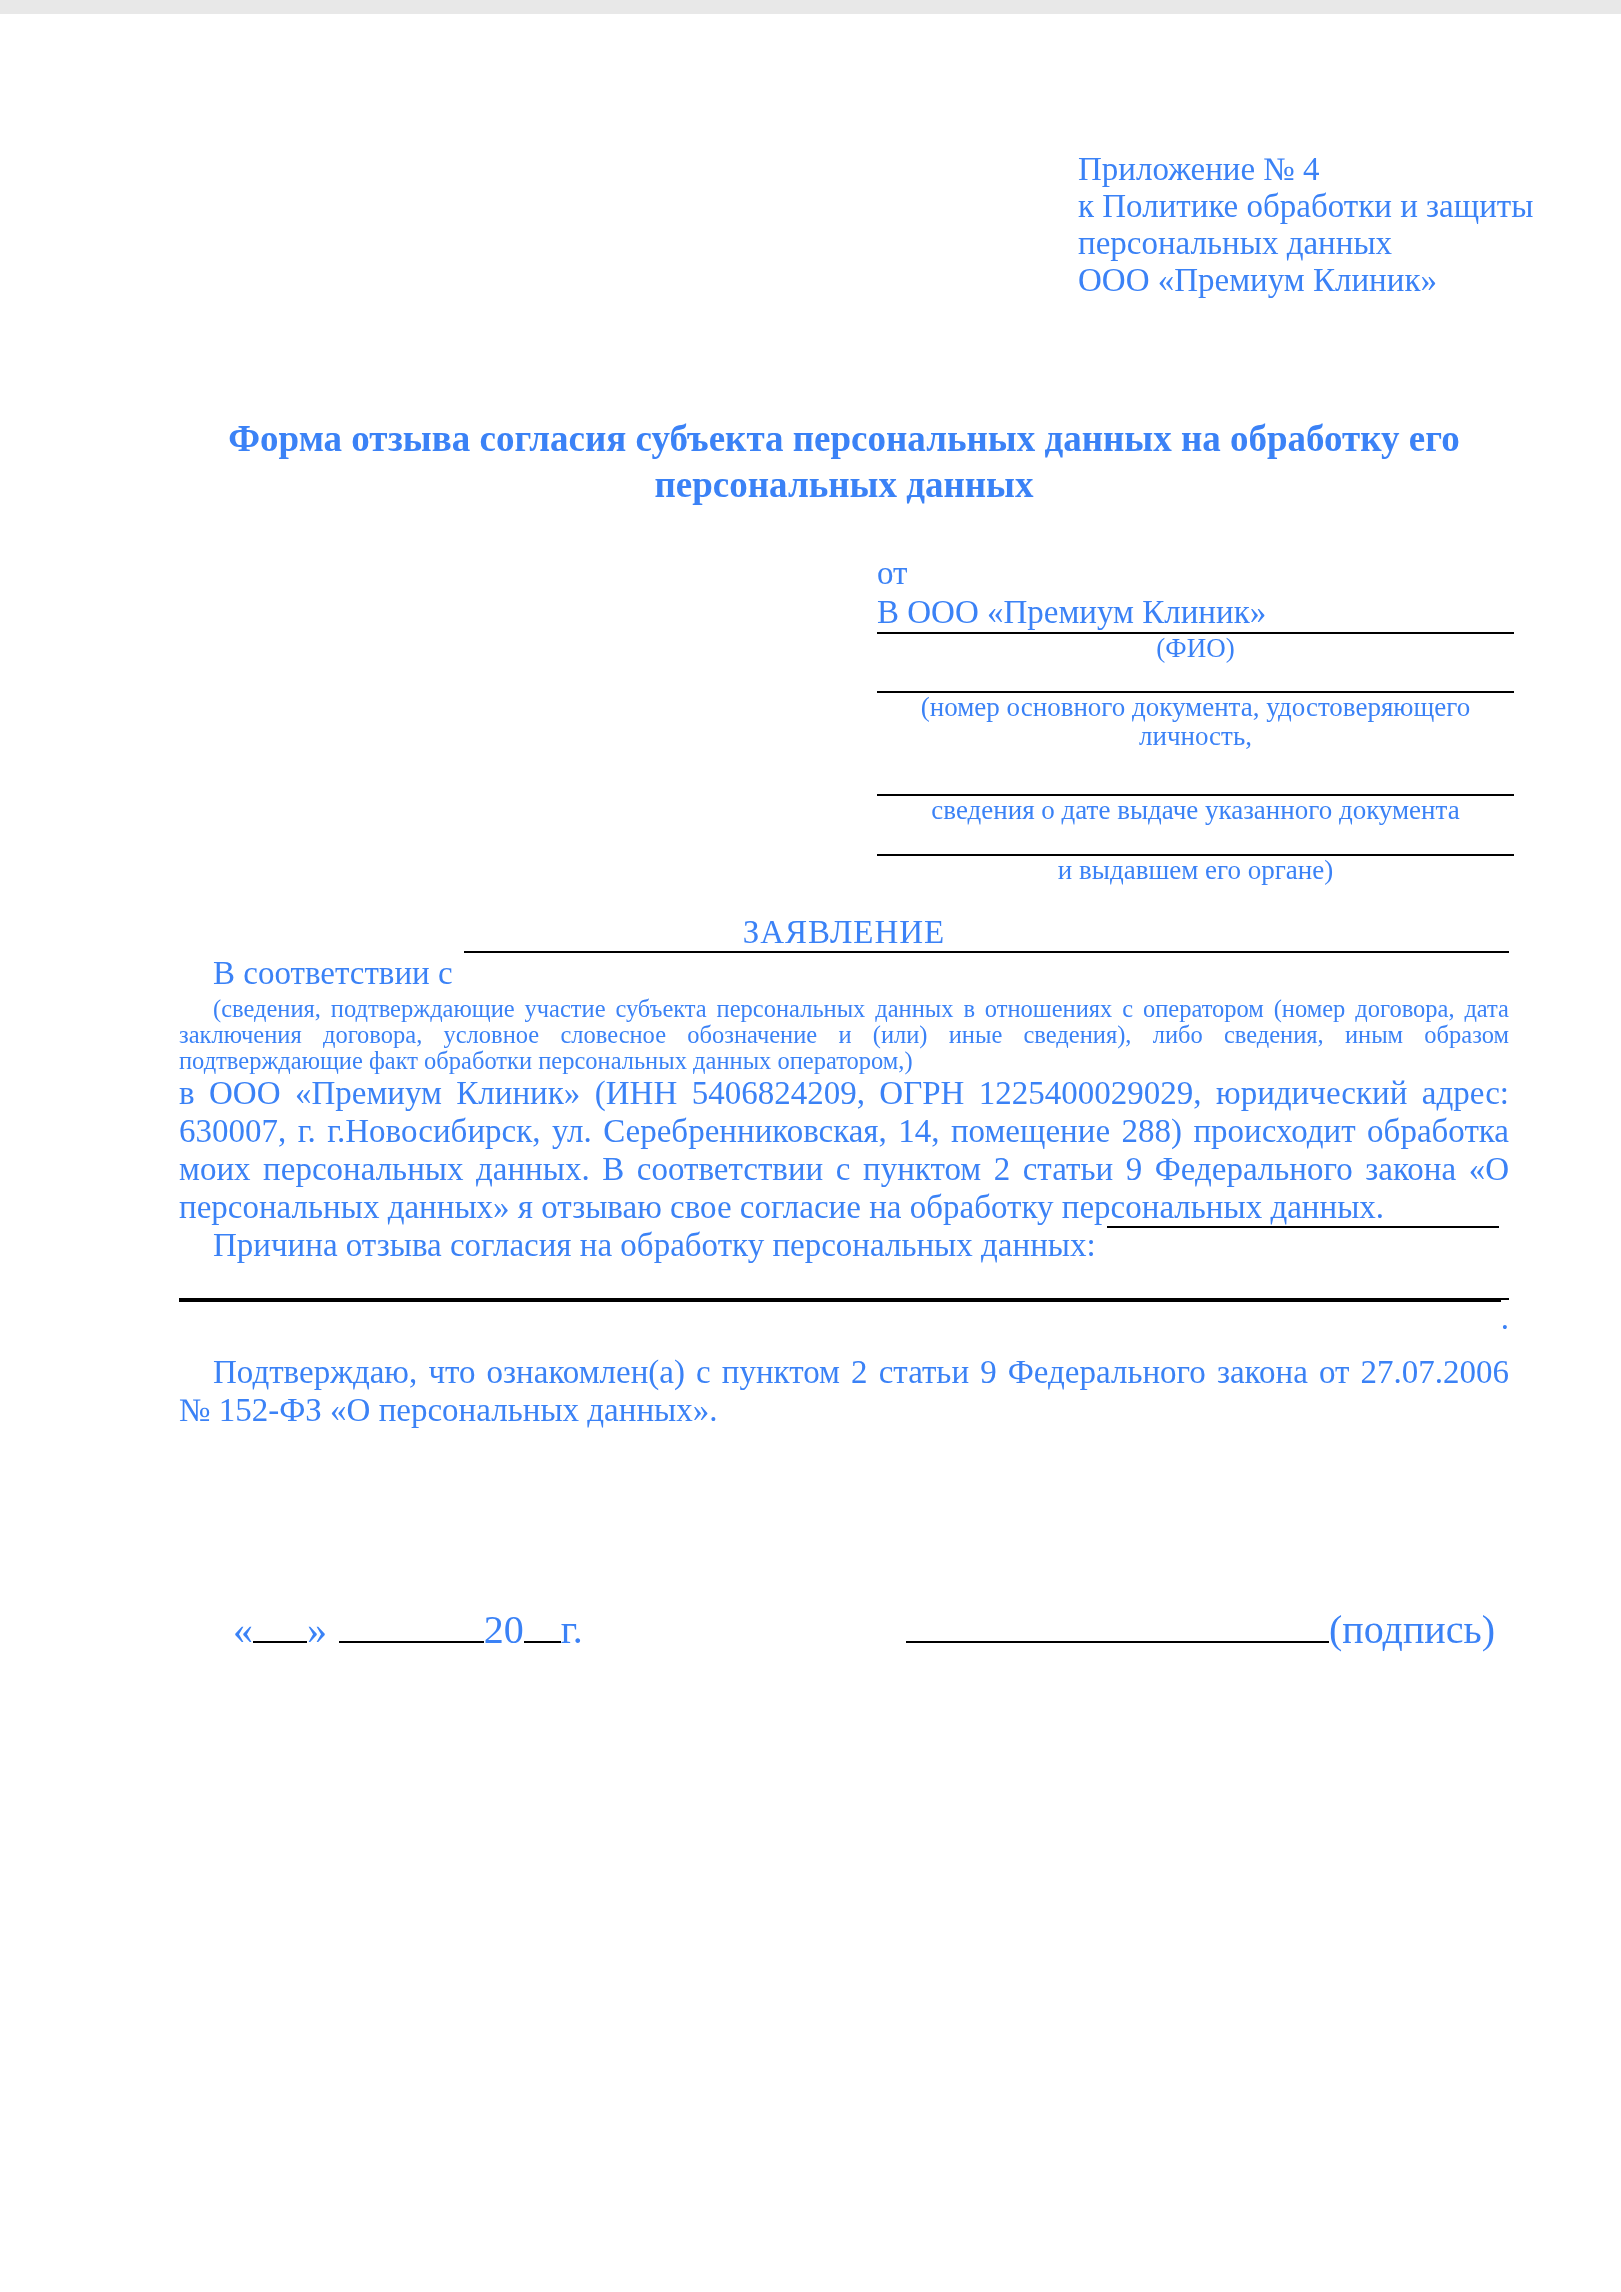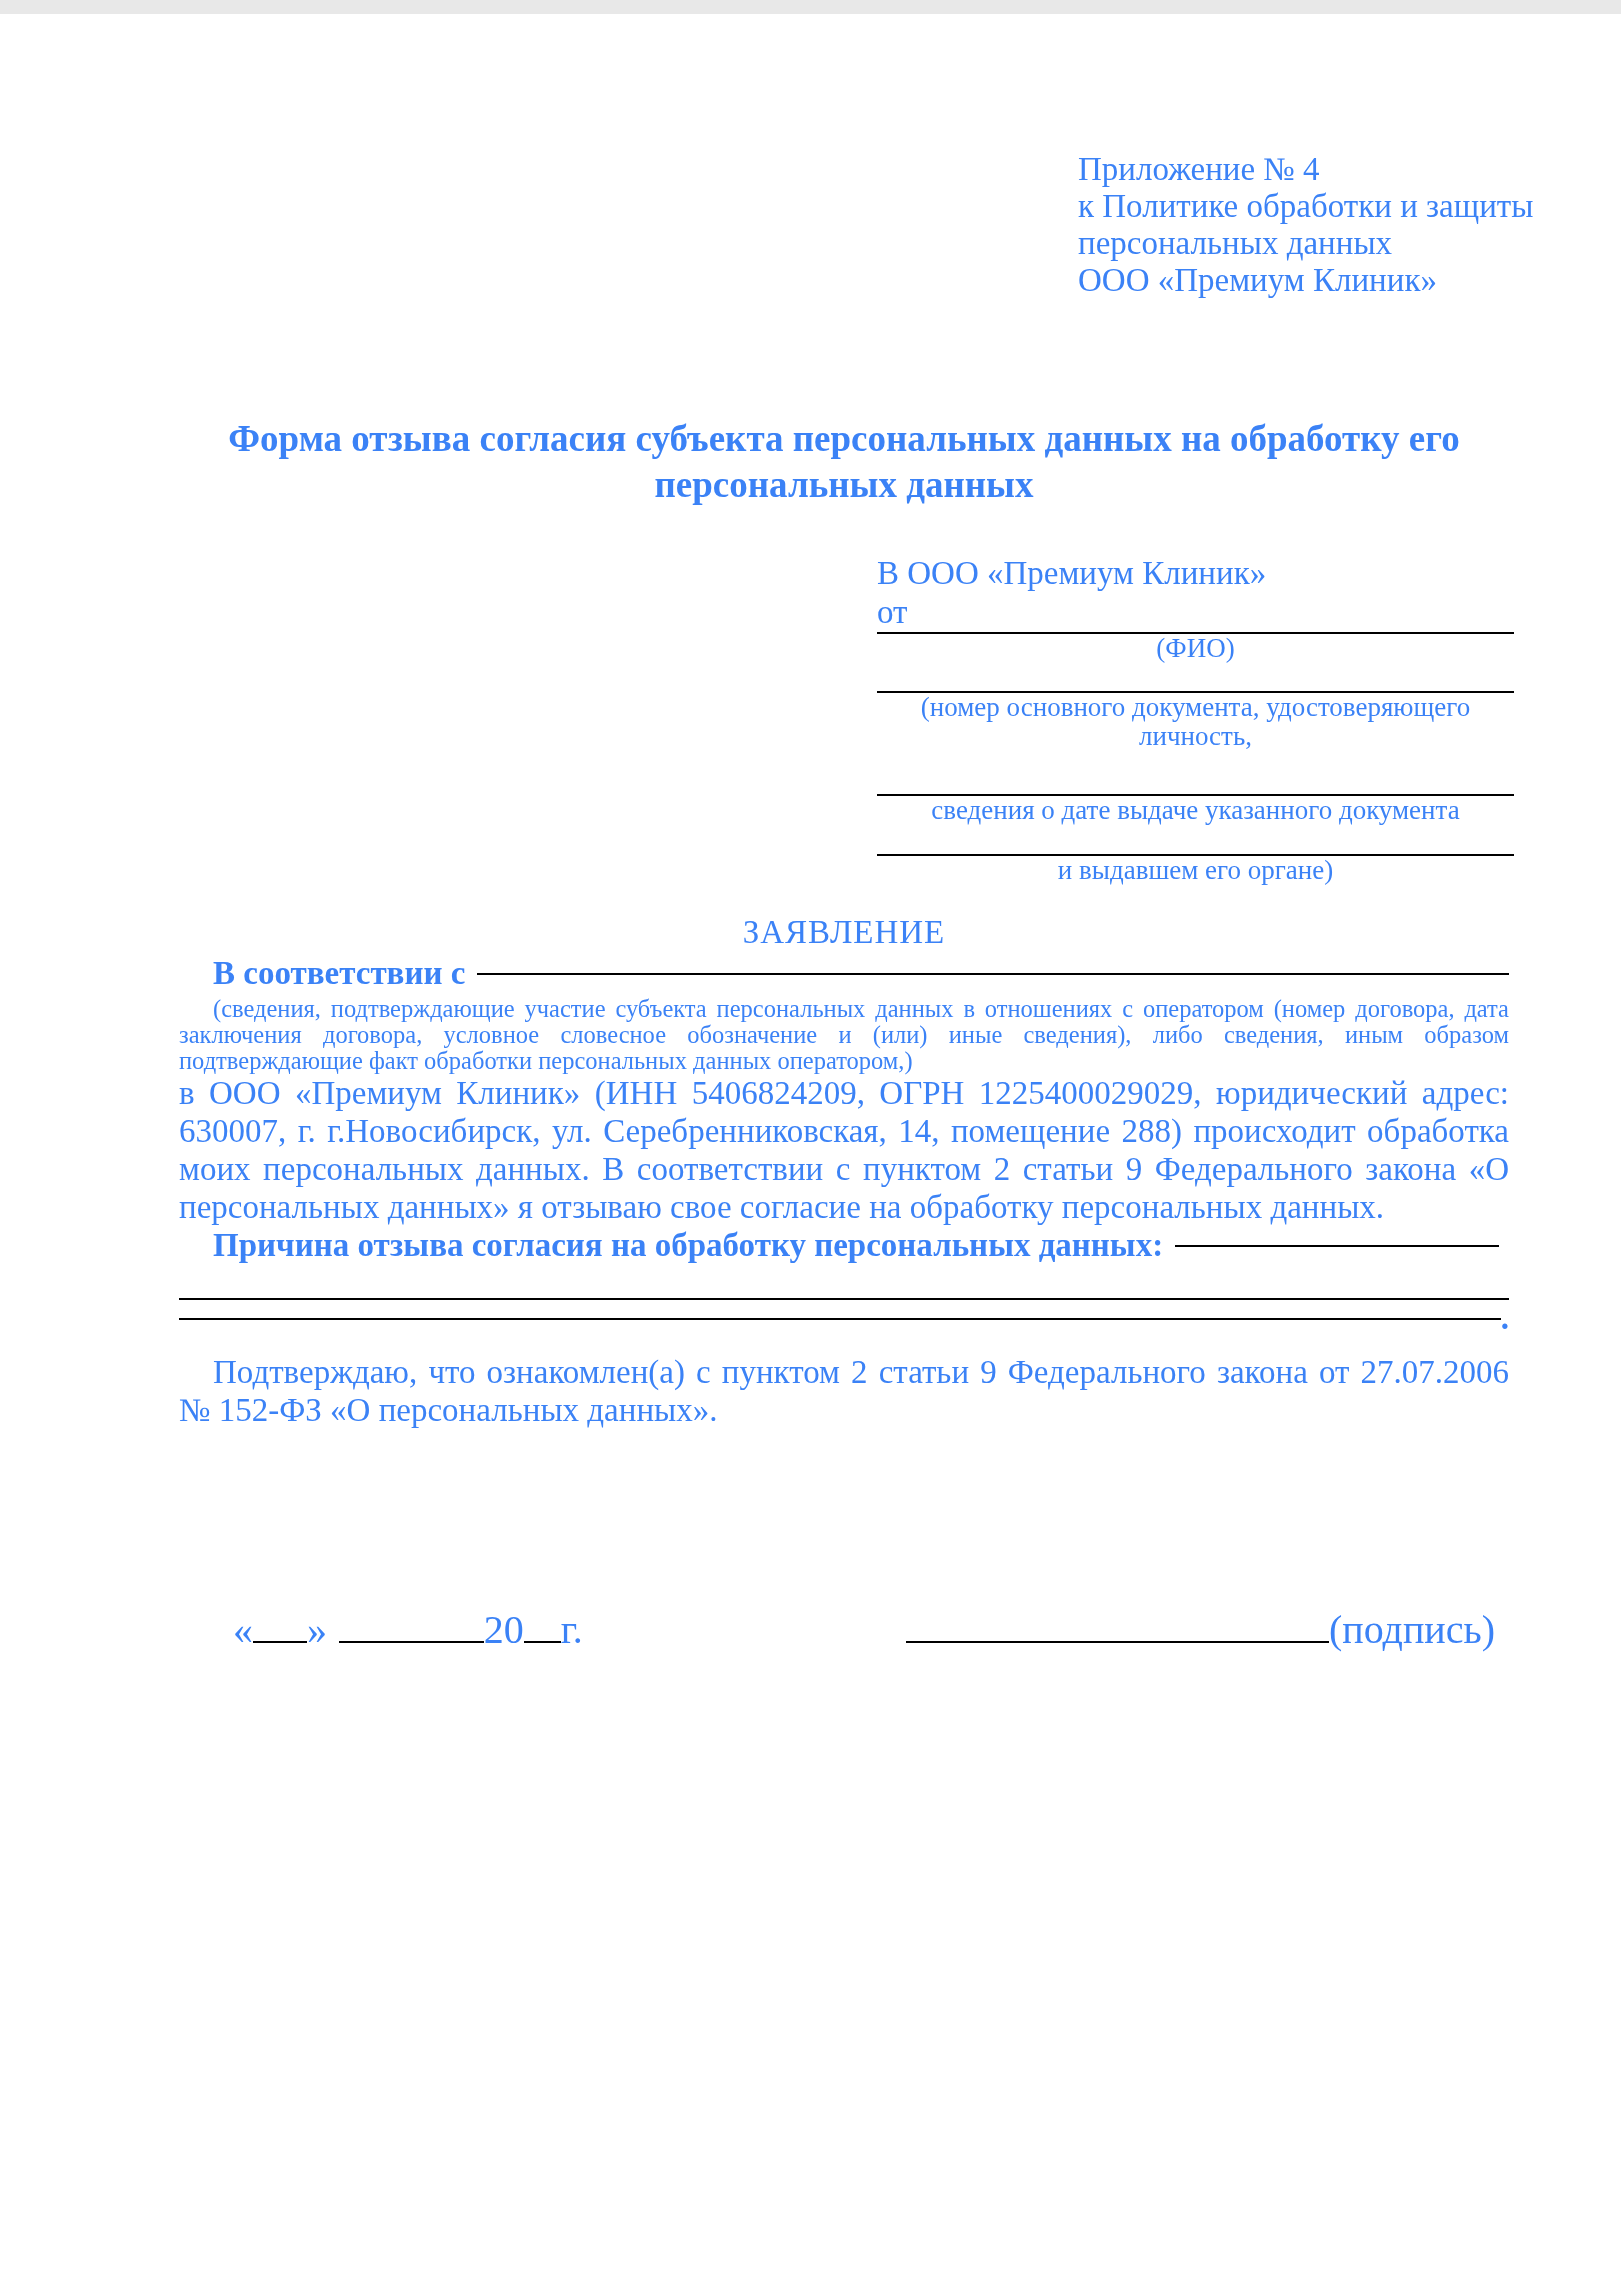--- a/index.html
+++ b/index.html
@@ -71,22 +71,21 @@
   }
   .main-flow {
     position: absolute;
     left: 179px;
     top: 937px;
     width: 1330px;
     font-size: 33px;
   }
   .frow {
     display: flex;
-    align-items: center;
-    font-weight: bold;
+    align-items: flex-start;
   }
   .indent { width: 34px; flex: 0 0 34px; }
   .blank {
     border-bottom: 2.9px solid #000;
     height: 0;
   }
   .blank.grow { flex: 1; }
   .vsootv { height: 45px; line-height: 45px; }
   .small-print {
     font-size: 24.5px;
@@ -164,22 +163,22 @@
   <div class="annex">
     <div class="annex-line">Приложение № 4</div>
     <div class="annex-line">к Политике обработки и защиты</div>
     <div class="annex-line">персональных данных</div>
     <div class="annex-line">ООО «Премиум Клиник»</div>
   </div>
 
   <div class="doc-title">Форма отзыва согласия субъекта персональных данных на обработку его персональных данных</div>
 
   <div class="addressee">
+    <div class="line">от</div>
     <div class="line">В ООО «Премиум Клиник»</div>
-    <div class="line">от</div>
 
     <div class="rule rule-1"></div>
     <div class="cap">(ФИО)</div>
 
     <div class="rule rule-2"></div>
     <div class="cap">(номер основного документа, удостоверяющего личность,</div>
 
     <div class="rule rule-3"></div>
     <div class="cap">сведения о дате выдаче указанного документа</div>
 

